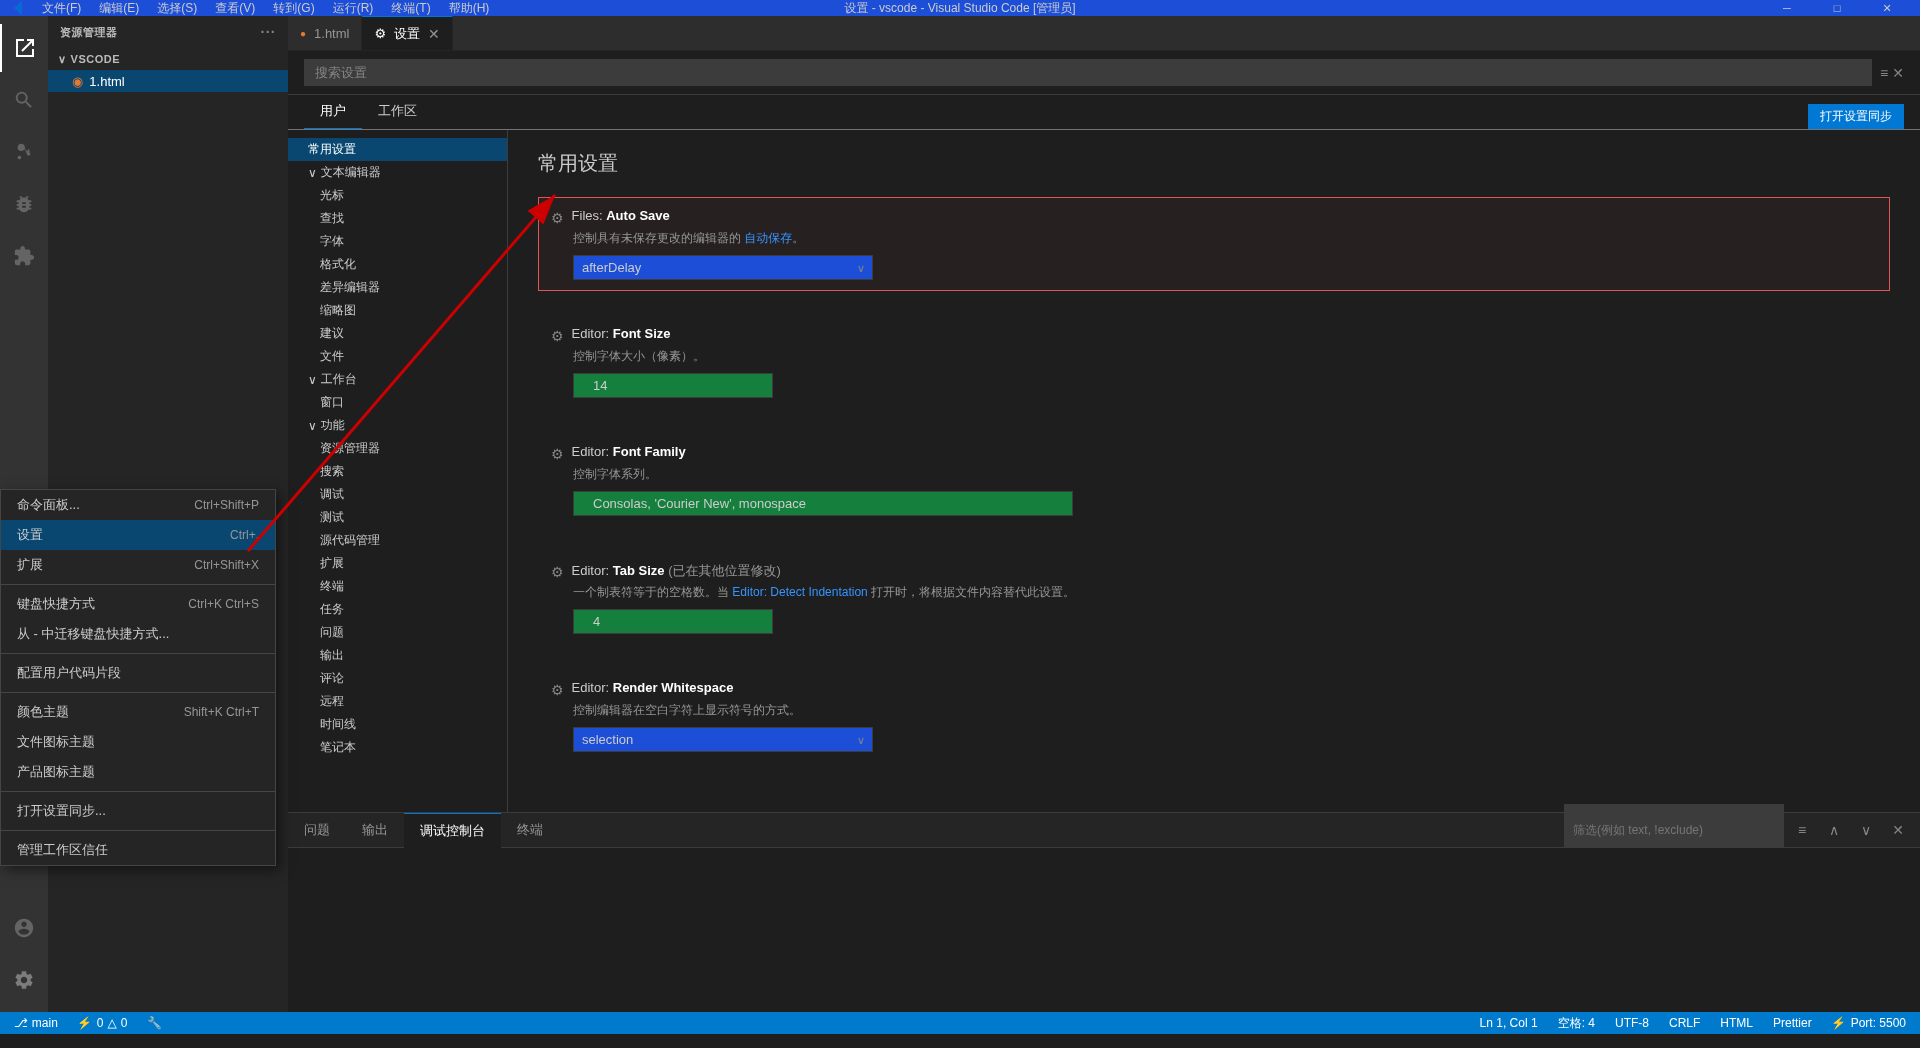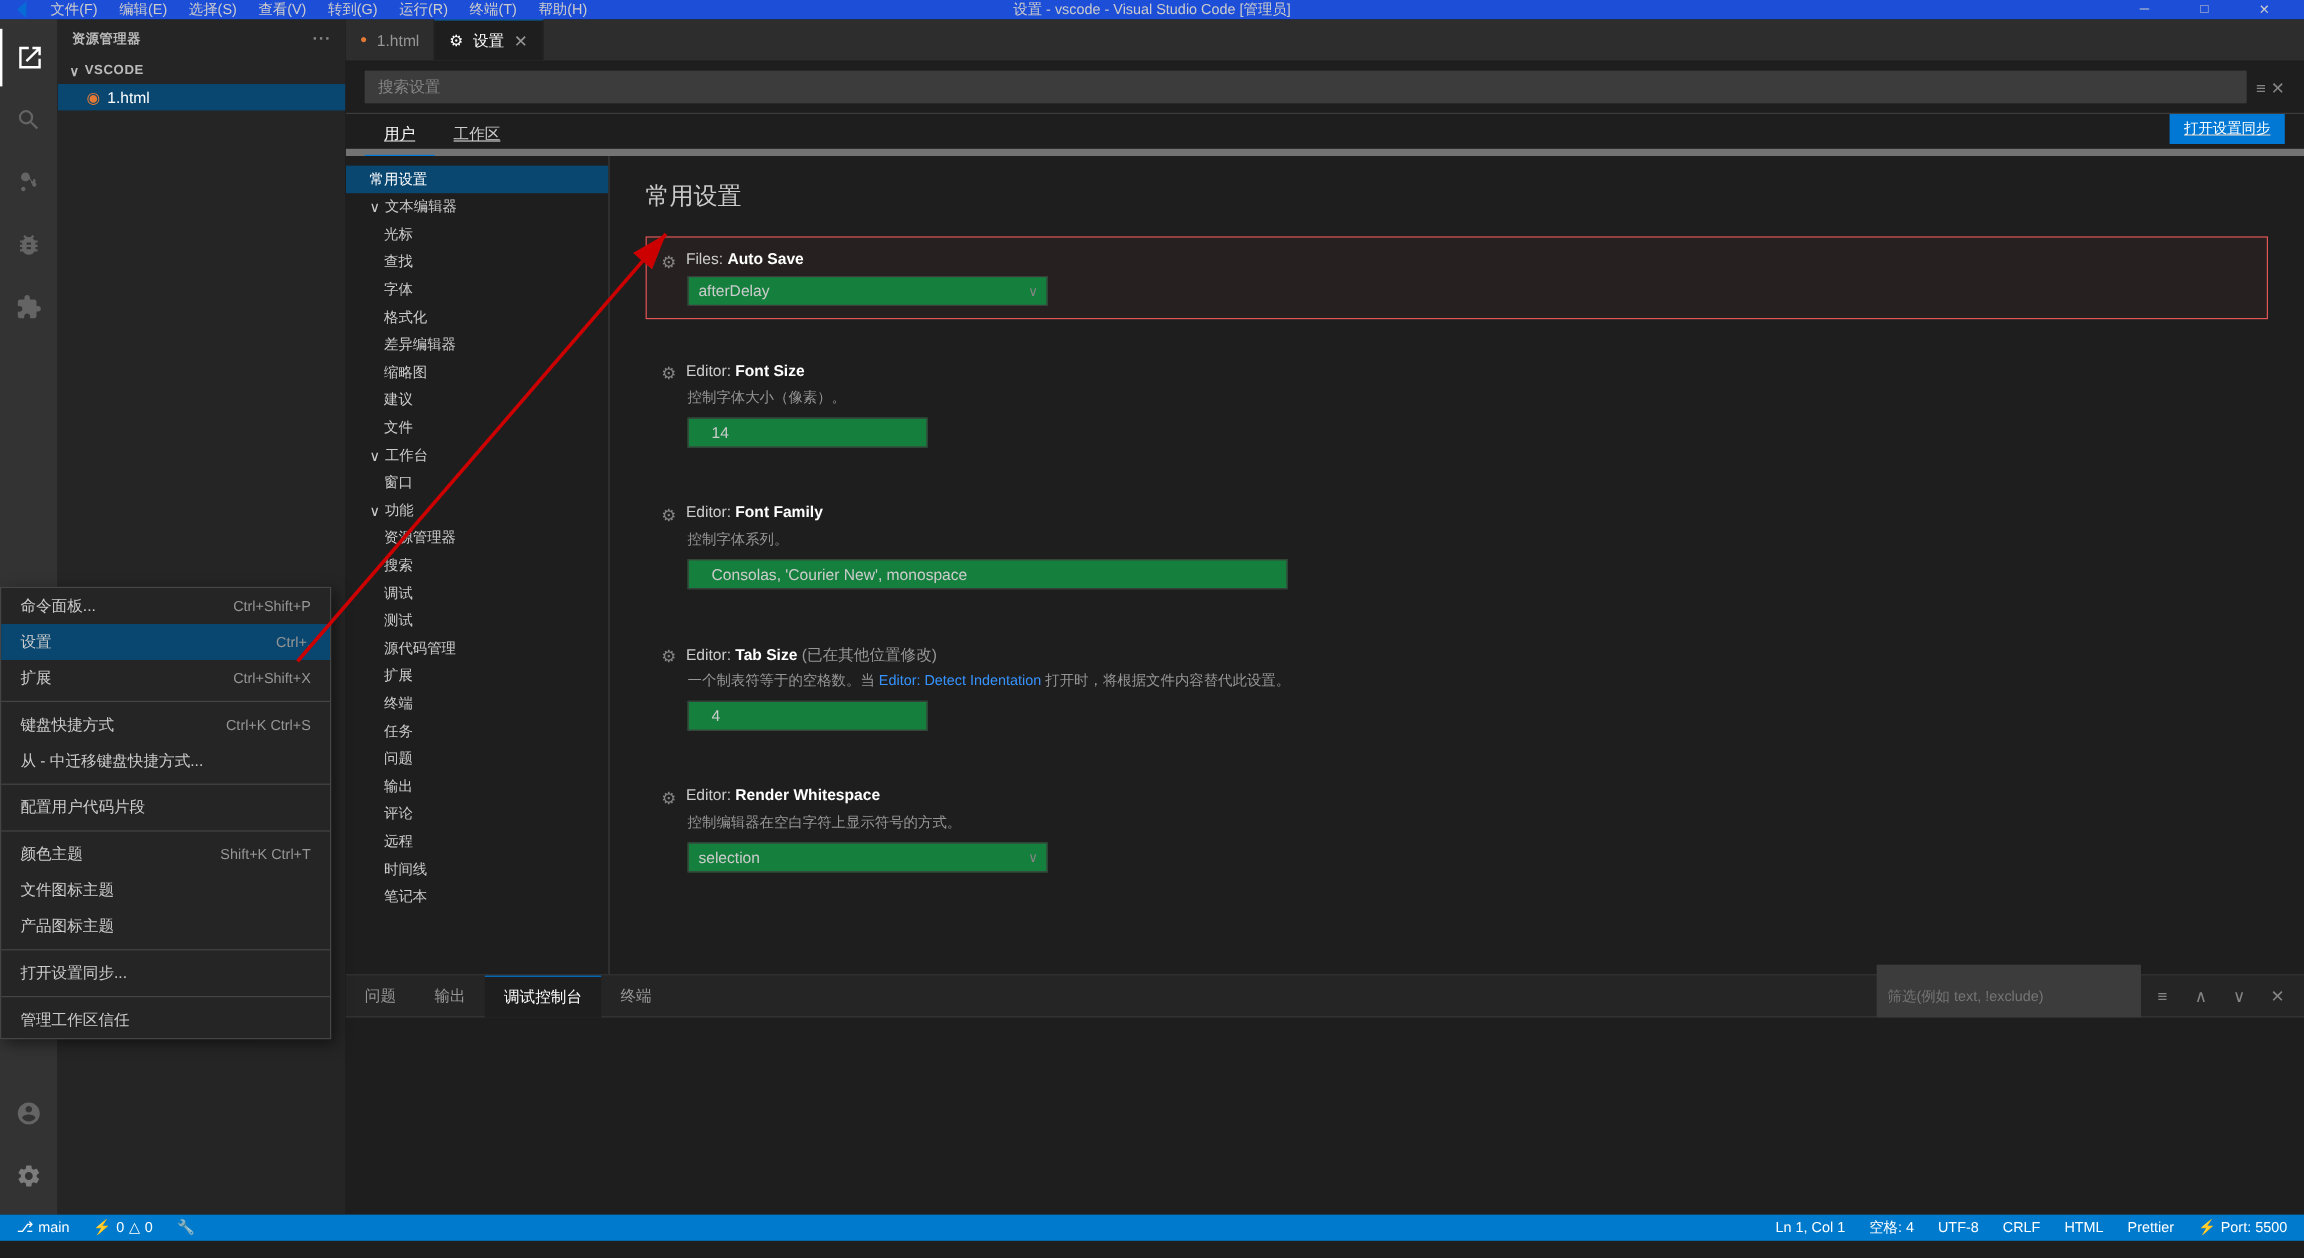--- a/index.html
+++ b/index.html
@@ -206,26 +206,25 @@
     .settings-search-actions {
       display: flex;
       gap: 4px;
       margin-left: 8px;
       color: #858585;
       font-size: 14px;
     }
 
     .settings-tabs {
       display: flex;
-      align-items: flex-start;
+      align-items: flex-end;
       padding: 0 16px;
-      border-bottom: 6px solid #737373;
+      border-bottom: 1px solid #737373;
       height: 35px;
       justify-content: space-between;
-      text-decoration: underline;
     }
     .settings-tab-group { display: flex; gap: 0; }
     .settings-tab {
       padding: 0 16px;
       height: 35px;
       display: flex;
       align-items: center;
       cursor: pointer;
       color: #cccccc;
       font-size: 13px;
@@ -318,21 +317,21 @@
       font-size: 12px;
       color: #969696;
       margin-bottom: 8px;
       padding-left: 22px;
     }
     .setting-desc a { color: #3794ff; text-decoration: none; }
     .setting-control {
       padding-left: 22px;
     }
     .setting-select {
-      background: #15803d;
+      background: #1d4ed8;
       border: 1px solid #3c3c3c;
       color: #cccccc;
       padding: 4px 8px;
       font-size: 13px;
       width: 300px;
       cursor: pointer;
       appearance: none;
       -webkit-appearance: none;
       outline: none;
       position: relative;
@@ -661,20 +660,23 @@
         <div class="settings-main">
           <div class="settings-section-title">常用设置</div>
 
           <div class="setting-item highlighted">
             <div class="setting-item-header">
               <span class="setting-gear">⚙</span>
               <span class="setting-title">
                 Files: <strong>Auto Save</strong>
               </span>
             </div>
+            <div class="setting-desc">
+              控制具有未保存更改的编辑器的 <a>自动保存</a>。
+            </div>
             <div class="setting-control">
               <div class="select-wrapper">
                 <select class="setting-select">
                   <option>off</option>
                   <option selected="">afterDelay</option>
                   <option>onFocusChange</option>
                   <option>onWindowChange</option>
                 </select>
               </div>
             </div>

